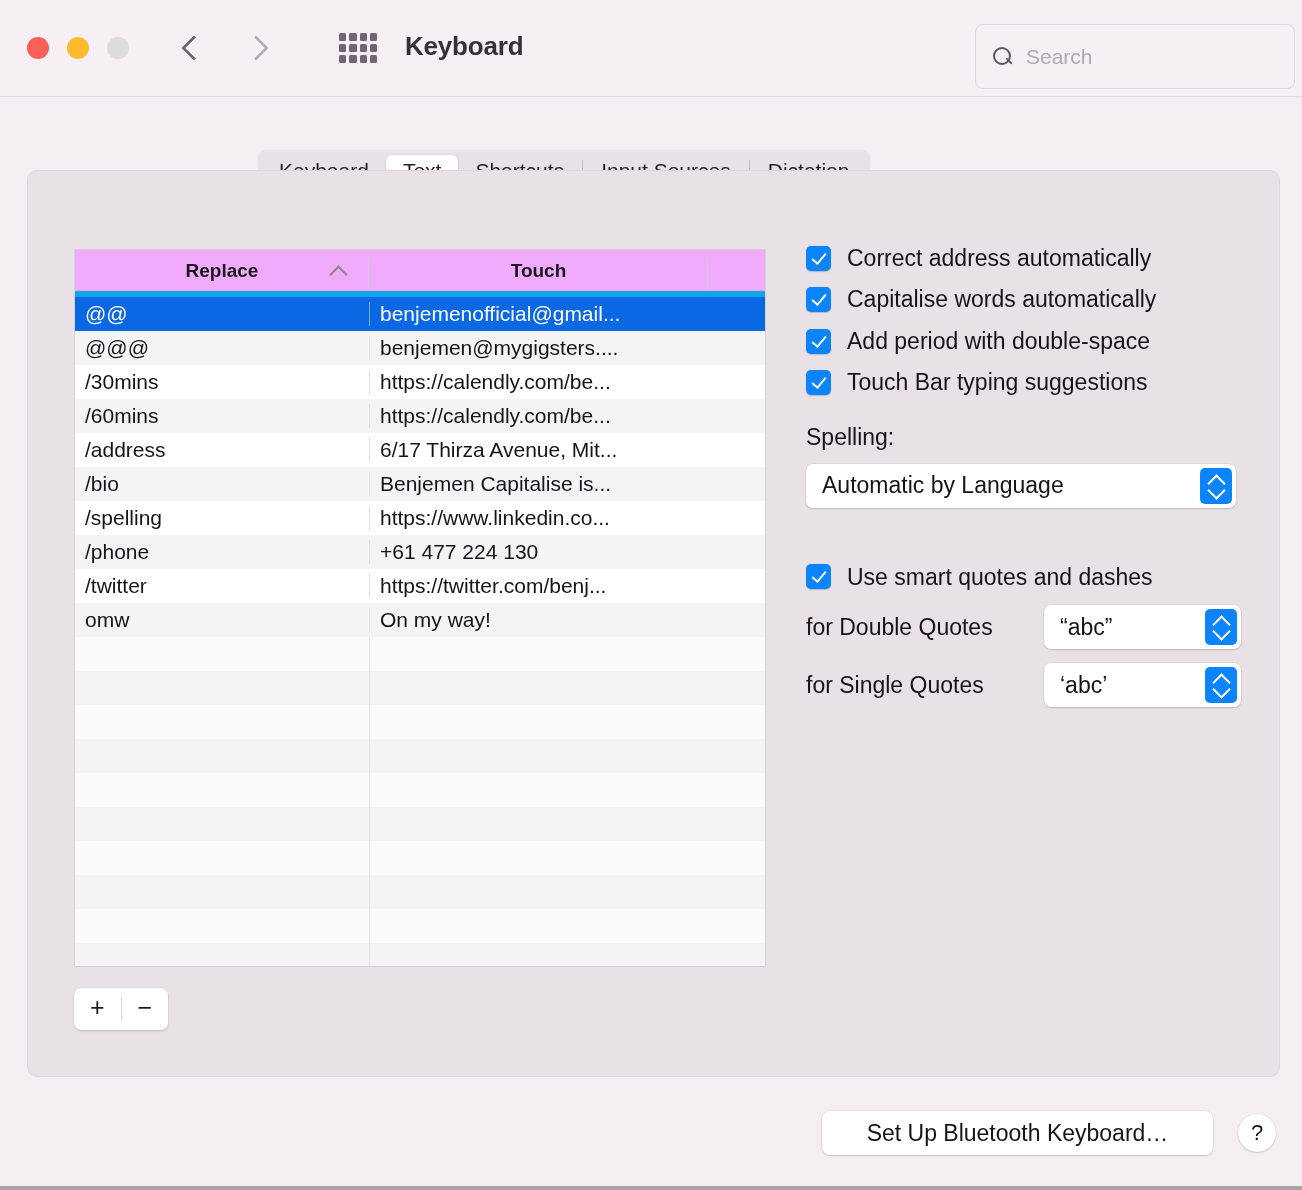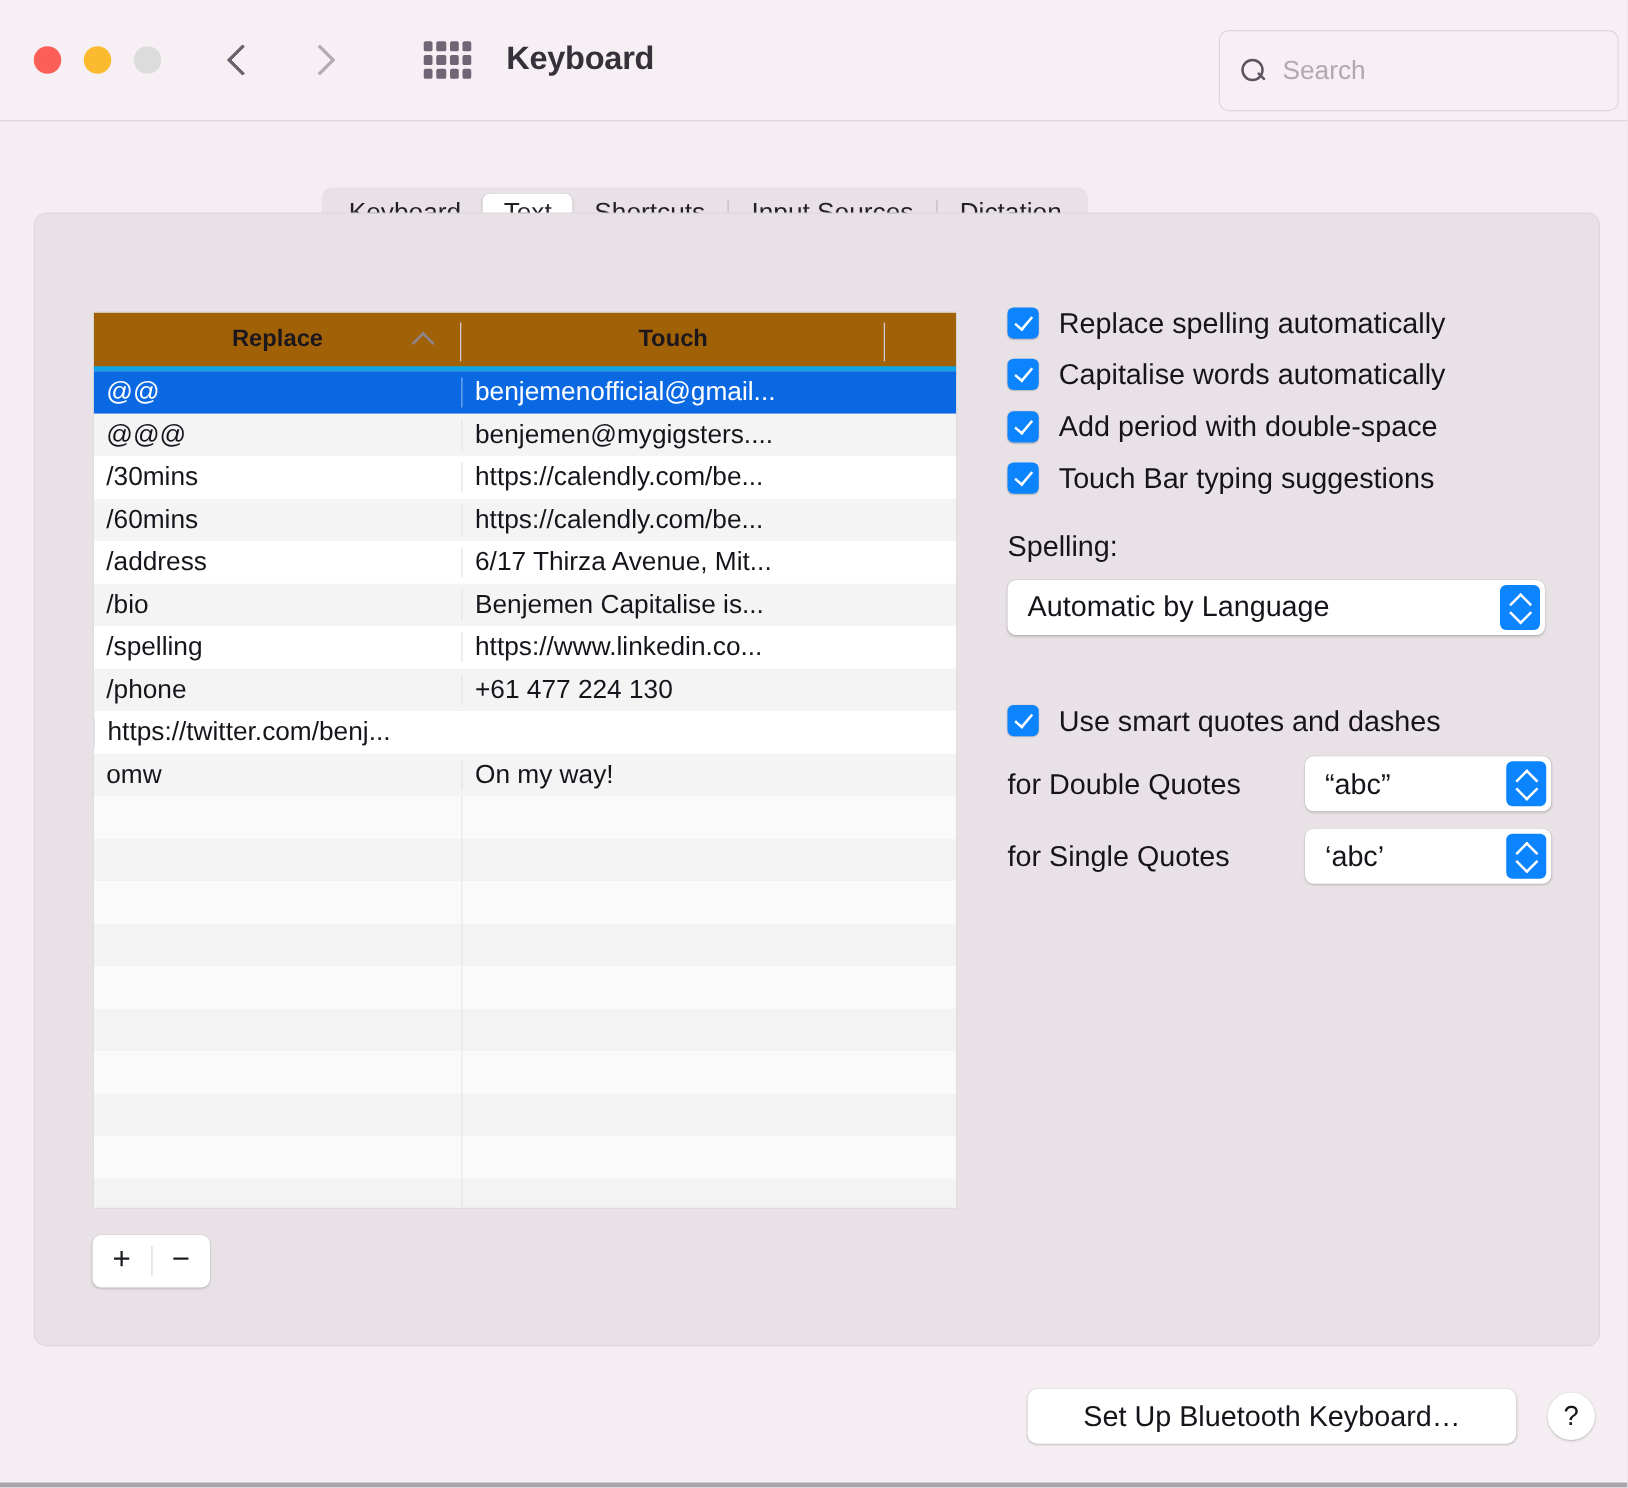--- a/index.html
+++ b/index.html
@@ -176,22 +176,22 @@
     position: absolute;
     left: 74px; top: 249px;
     width: 692px; height: 718px;
     background: #ffffff;
     border: 1px solid #d6d0d6;
     overflow: hidden;
   }
   .thead {
     display: flex;
     height: 47px;
-    background: #a16207;
-    border-bottom: 4px solid #0ea5e9;
+    background: #f0abfc;
+    border-bottom: 6px solid #0ea5e9;
   }
   .th {
     display: flex;
     align-items: center;
     justify-content: center;
     position: relative;
     font-size: 19px;
     font-weight: bold;
     color: #1b171d;
     height: 100%;
@@ -503,20 +503,21 @@
       <div class="td-replace">/spelling</div>
       <div class="td-with">https://www.linkedin.co...</div>
       <div class="td-extra"></div>
     </div>
     <div class="trow even">
       <div class="td-replace">/phone</div>
       <div class="td-with">+61 477 224 130</div>
       <div class="td-extra"></div>
     </div>
     <div class="trow odd">
+      <div class="td-replace">/twitter</div>
       <div class="td-with">https://twitter.com/benj...</div>
       <div class="td-extra"></div>
     </div>
     <div class="trow even">
       <div class="td-replace">omw</div>
       <div class="td-with">On my way!</div>
       <div class="td-extra"></div>
     </div>
 
     <div class="erow odd">
@@ -576,21 +577,21 @@
 <div class="pm-group">
   <div class="pm-btn">+</div>
   <div class="pm-divider"></div>
   <div class="pm-btn">−</div>
 </div>
 
 <div class="right">
 
   <div class="cb-row">
     <span class="checkbox"></span>
-    <span class="cb-label">Replace spelling automatically</span>
+    <span class="cb-label">Correct address automatically</span>
   </div>
   <div class="cb-row">
     <span class="checkbox"></span>
     <span class="cb-label">Capitalise words automatically</span>
   </div>
   <div class="cb-row">
     <span class="checkbox"></span>
     <span class="cb-label">Add period with double-space</span>
   </div>
   <div class="cb-row">

